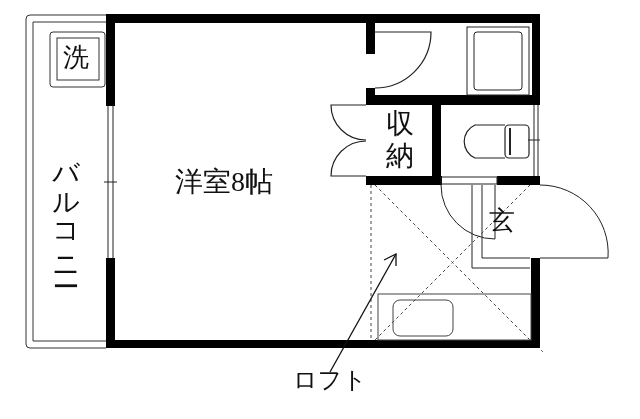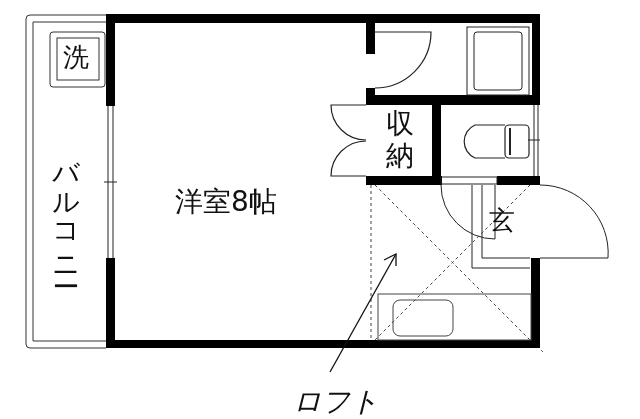--- a/index.html
+++ b/index.html
@@ -88,24 +88,24 @@
     <line x1="530" y1="185" x2="375" y2="340"></line>
   </g>
   <line x1="541" y1="350" x2="543" y2="352" stroke="#666"></line>
 
   <g fill="none" stroke="#111" stroke-width="1.3">
     <line x1="330" y1="372" x2="396" y2="254"></line>
     <polyline points="384,260 396,254 396,266"></polyline>
   </g>
 </svg>
 
-<div class="lbl" style="left:175px;top:188px;font-size:28px;">洋室8帖</div>
+<div class="lbl" style="left:175px;top:168px;font-size:28px;font-family:Liberation Serif, serif;">洋室8帖</div>
 
 <div class="lbl" style="left:386px;top:110px;font-size:28px;">収</div>
 <div class="lbl" style="left:386px;top:142px;font-size:28px;">納</div>
 
 <div class="lbl" style="left:489px;top:207px;font-size:26px;">玄</div>
 
 <div class="lbl" style="left:63px;top:44px;font-size:26px;">洗</div>
 
 <div class="lbl vert" style="left:53px;top:142px;font-size:27px;">バルコニー</div>
 
-<div class="lbl" style="left:293px;top:388px;font-size:28px;font-style:italic;">ロフト</div>
+<div class="lbl" style="left:293px;top:368px;font-size:24px;">ロフト</div>
 
 </body></html>

